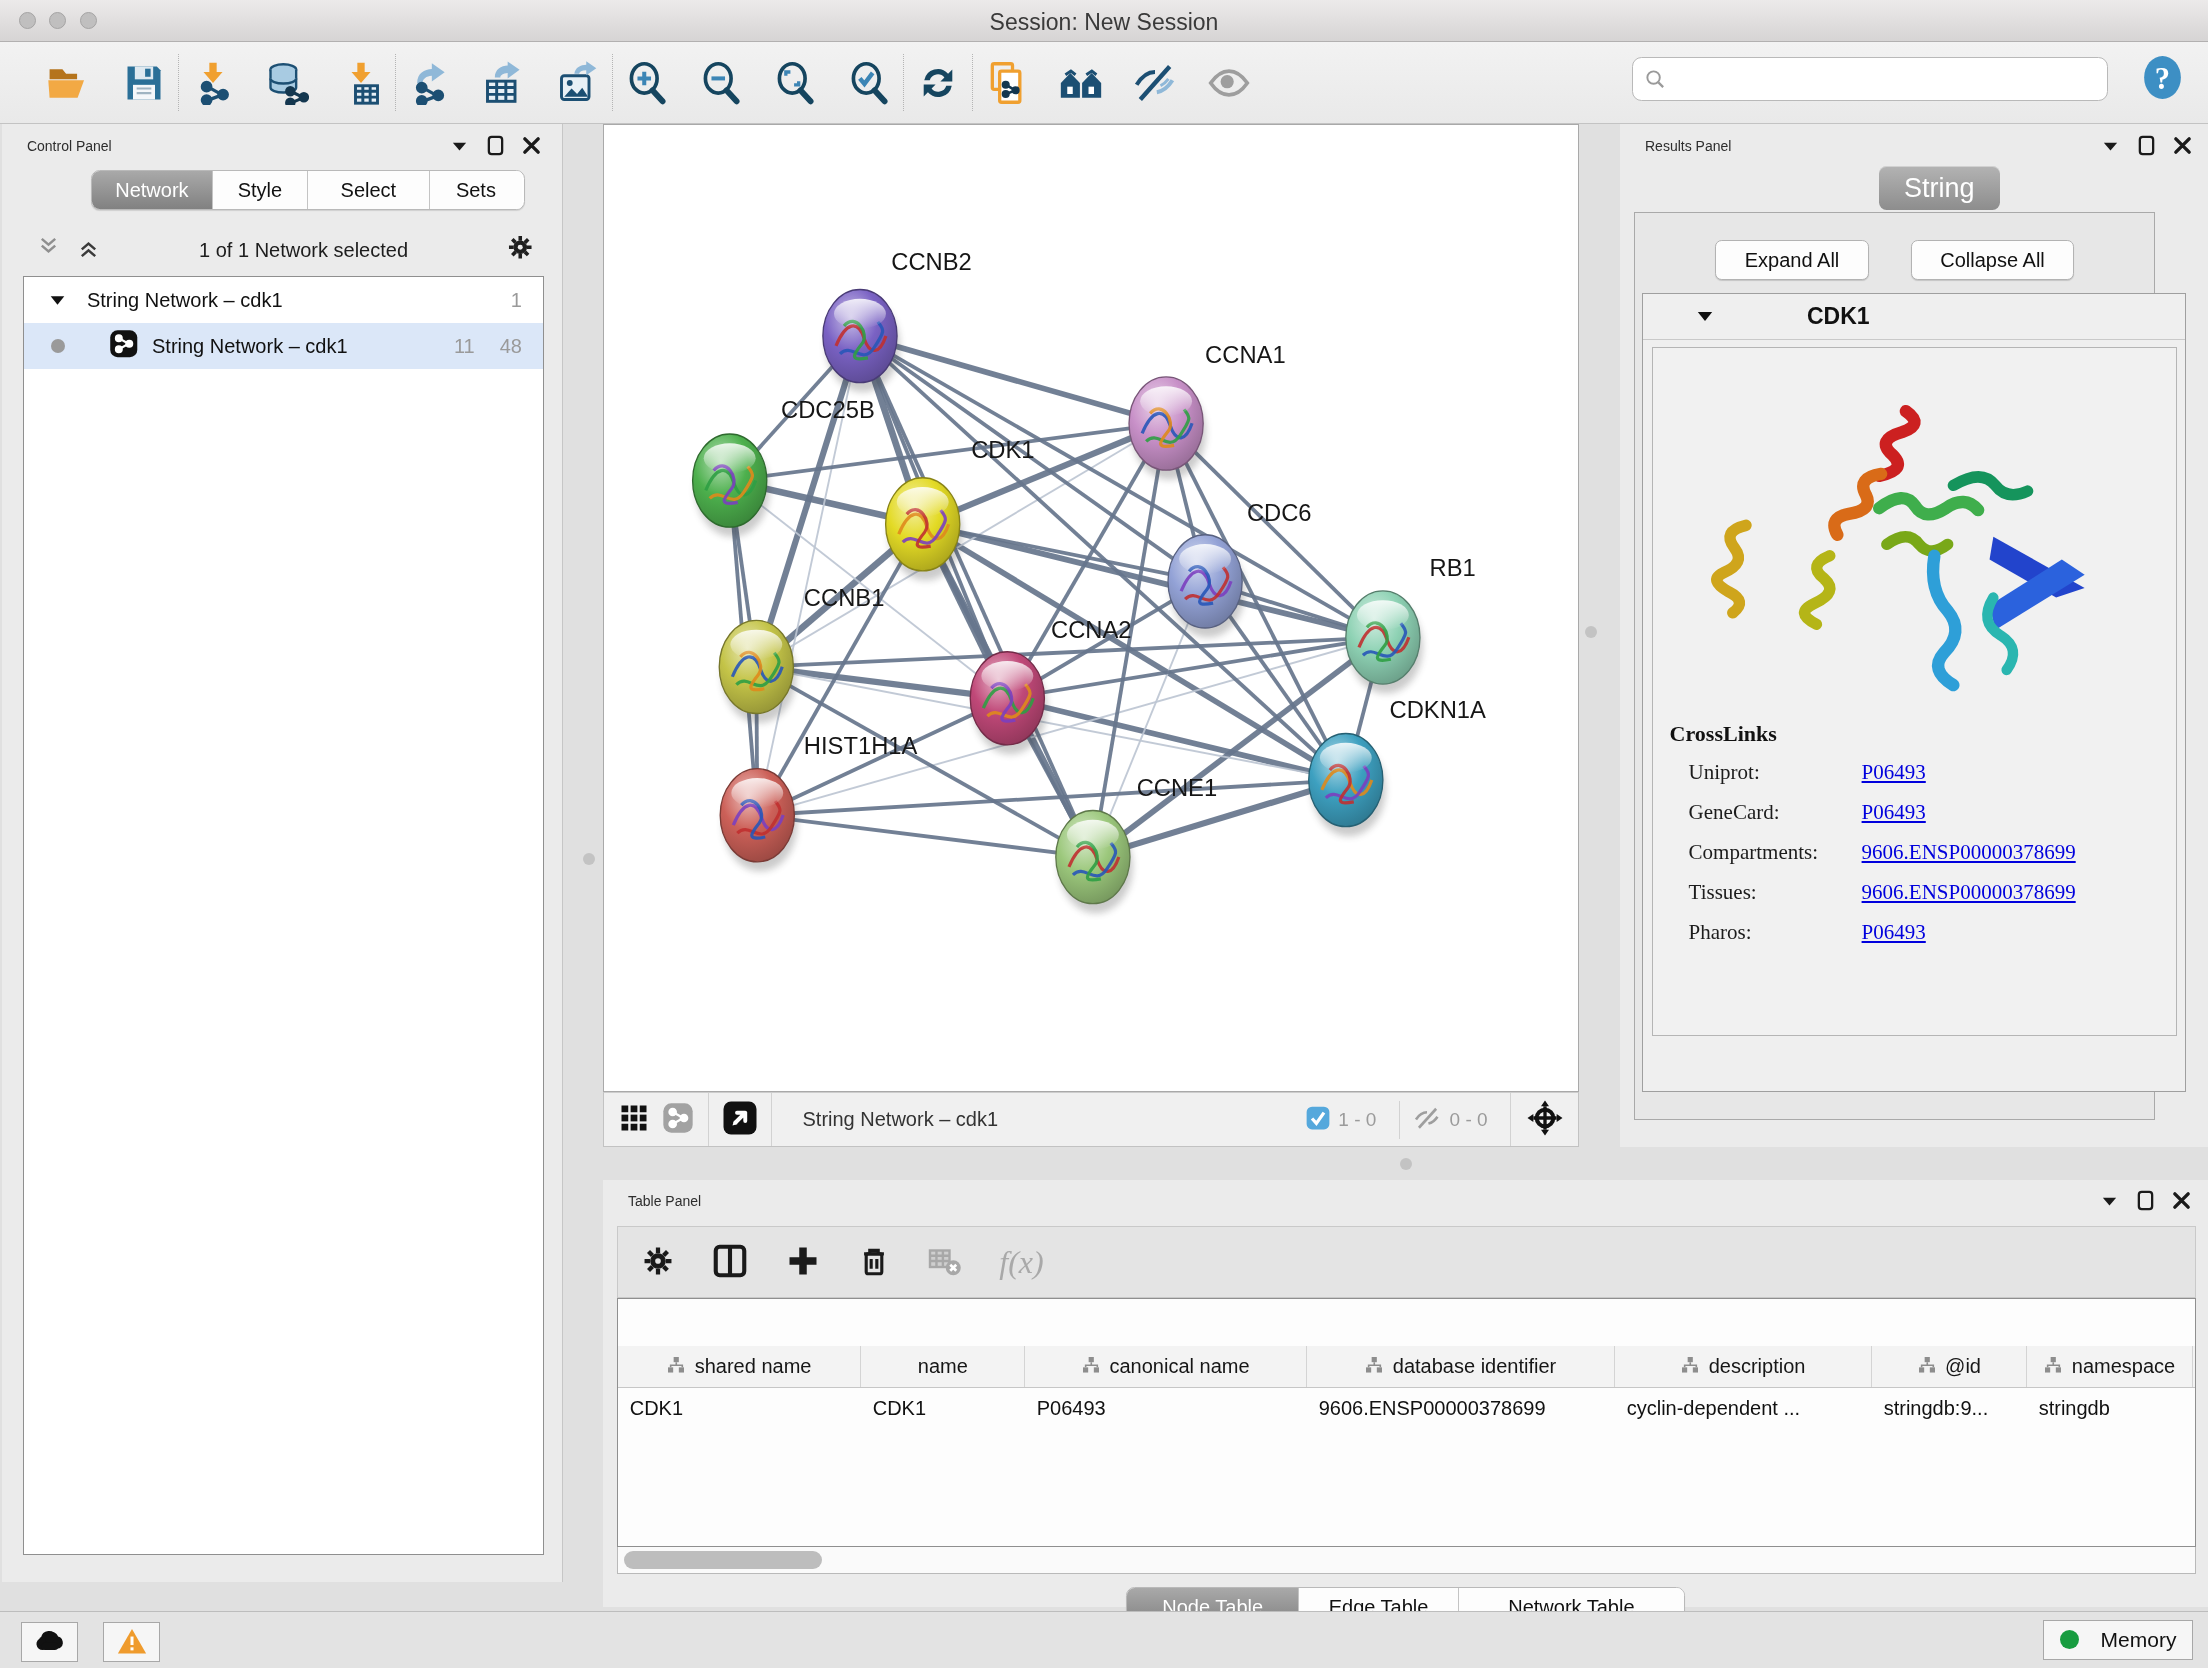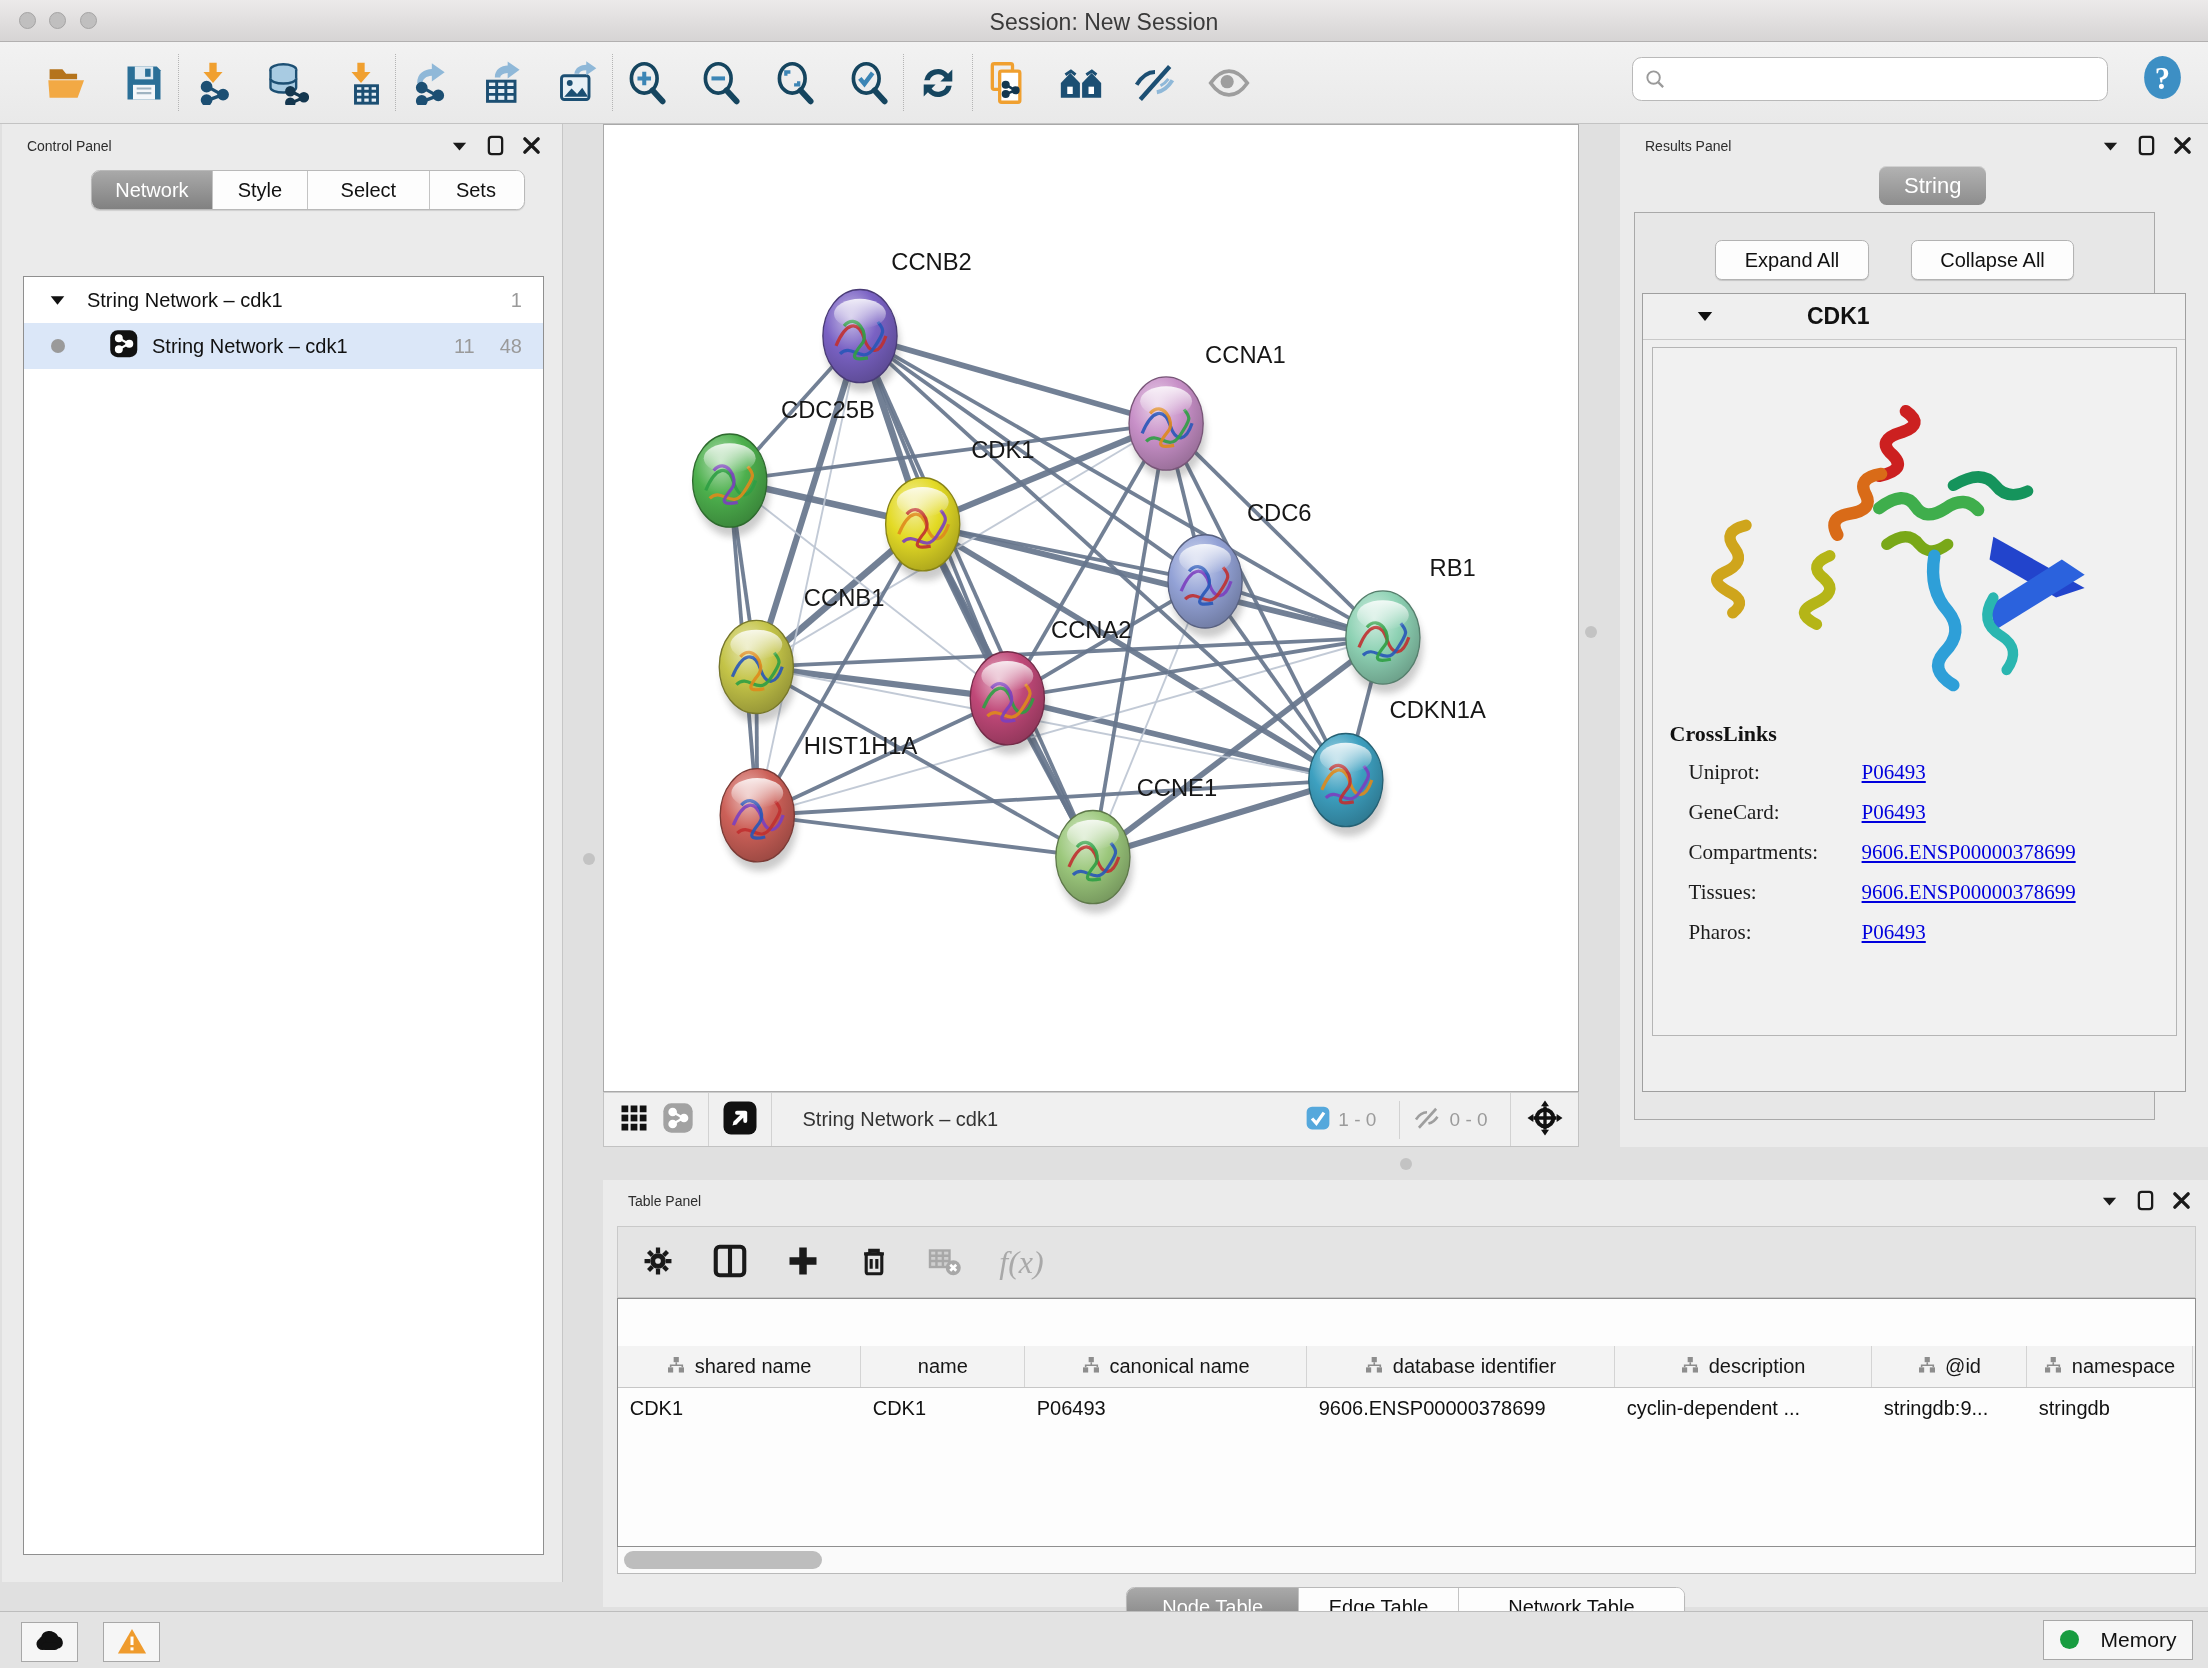--- a/index.html
+++ b/index.html
@@ -54,21 +54,21 @@
     border:1px solid #c2c2c2; border-top:1px solid #cdcdcd; display:flex; align-items:center; }
   .nf-sep { width:1px; height:53px; background:#d2d2d2; margin:0 13.3px; }
   .nf-title { font-size:20px; color:#333; }
   .nf-count { font-size:19px; color:#9b9b9b; margin:0 9.5px 0 7.6px; }
   .splitter-dot { position:absolute; width:12.4px; height:12.4px; border-radius:50%; background:#c3c3c3; }
 
   
   .results-panel { position:absolute; left:1620px; top:124px; width:589px; height:1023px; background:#ebebeb; }
   .rp-header { padding:9.5px 13.3px 0 25px; }
   .string-tab { position:absolute; left:259px; top:42px; padding:6.7px 25px; border-radius:7.6px;
-    background:linear-gradient(#b3b3b3,#8d8d8d); color:#fff; font-size:22px; box-shadow:inset 0 1px 0 rgba(255,255,255,.4);text-align:right; }
+    background:linear-gradient(#b3b3b3,#8d8d8d); color:#fff; font-size:27px; box-shadow:inset 0 1px 0 rgba(255,255,255,.4);text-align:right; }
   .rp-outer { position:absolute; left:14.3px; top:88px; width:521px; height:908px; background:#e7e7e7; border:1.9px solid #a9a9a9; }
   .rp-btnrow { display:flex; justify-content:center; gap:42px; margin-top:27px; }
   .rp-btn { background:#fdfdfd; border:1px solid #b3b3b3; border-radius:6.7px; padding:7.6px 28.5px; font-size:20px; color:#111;
     box-shadow:0 1px 1px rgba(0,0,0,.15); }
   .rp-inner { position:absolute; left:6.7px; top:80px; width:544px; height:799px; background:#efefef; border:1px solid #9f9f9f; }
   .rp-generow { height:46px; display:flex; align-items:center; border-bottom:1px solid #c9c9c9; }
   .rp-gene { font-weight:bold; font-size:23px; color:#111; margin-left:93px; }
   .rp-body { position:absolute; left:8.6px; top:53px; width:525px; height:689px; background:#f1f1f1; border:1px solid #b5b5b5; }
   .rp-desc { font-size:21px; color:#222; padding:11.4px 0 0 17px; }
   .crosslinks { font-family:"Liberation Serif", serif; position:absolute; left:17px; top:373px; }
@@ -313,20 +313,36 @@
         <svg width="19" height="19" viewBox="0 0 20 20">
           <path d="M3 3l14 14M17 3L3 17" stroke="#1a1a1a" stroke-width="3.6" stroke-linecap="round"></path>
         </svg>
       </span>
   </div>
   <div class="tabgroup cp-tabs">
     <div class="tab sel" style="width:121px">Network</div>
     <div class="tab" style="width:95px">Style</div>
     <div class="tab" style="width:122px">Select</div>
     <div class="tab" style="width:92px">Sets</div>
+  </div>
+  <div class="cp-status">
+    <span style="margin-left:13.3px"><svg width="25" height="23" viewBox="0 0 24 24" fill="none" stroke="#8f8f8f" stroke-width="2.6">
+          <path d="M5 3l7 6 7-6M5 10l7 6 7-6"></path>
+        </svg></span>
+    <span style="margin-left:15px"><svg width="25" height="23" viewBox="0 0 24 24" fill="none" stroke="#3a3a3a" stroke-width="2.6">
+          <path d="M5 21l7-6 7 6M5 14l7-6 7 6"></path>
+        </svg></span>
+    <span style="flex:1; text-align:center">1 of 1 Network selected</span>
+    <span style="margin-right:9.5px"><svg width="28.5" height="28.5" viewBox="0 0 24 24">
+          <g fill="#1f1f1f" stroke="#1f1f1f">
+            <circle cx="12" cy="12" r="5.2"></circle>
+            <path d="M12 2.5v4M12 17.5v4M2.5 12h4M17.5 12h4M5.3 5.3l2.8 2.8M15.9 15.9l2.7 2.7M18.7 5.3l-2.8 2.8M8.1 15.9l-2.8 2.8" stroke-width="3"></path>
+          </g>
+          <circle cx="12" cy="12" r="2.1" fill="#ebebeb"></circle>
+        </svg></span>
   </div>
   <div class="cp-treebox">
     <div class="tree-row">
       <span style="margin-left:25px"><svg width="17" height="13.3" viewBox="0 0 20 14">
             <polygon points="2,3 18,3 10,13" fill="#111"></polygon>
           </svg></span>
       <span style="margin-left:21px">String Network – cdk1</span>
       <span style="flex:1"></span>
       <span class="tree-count" style="margin-right:21px">1</span>
     </div>

